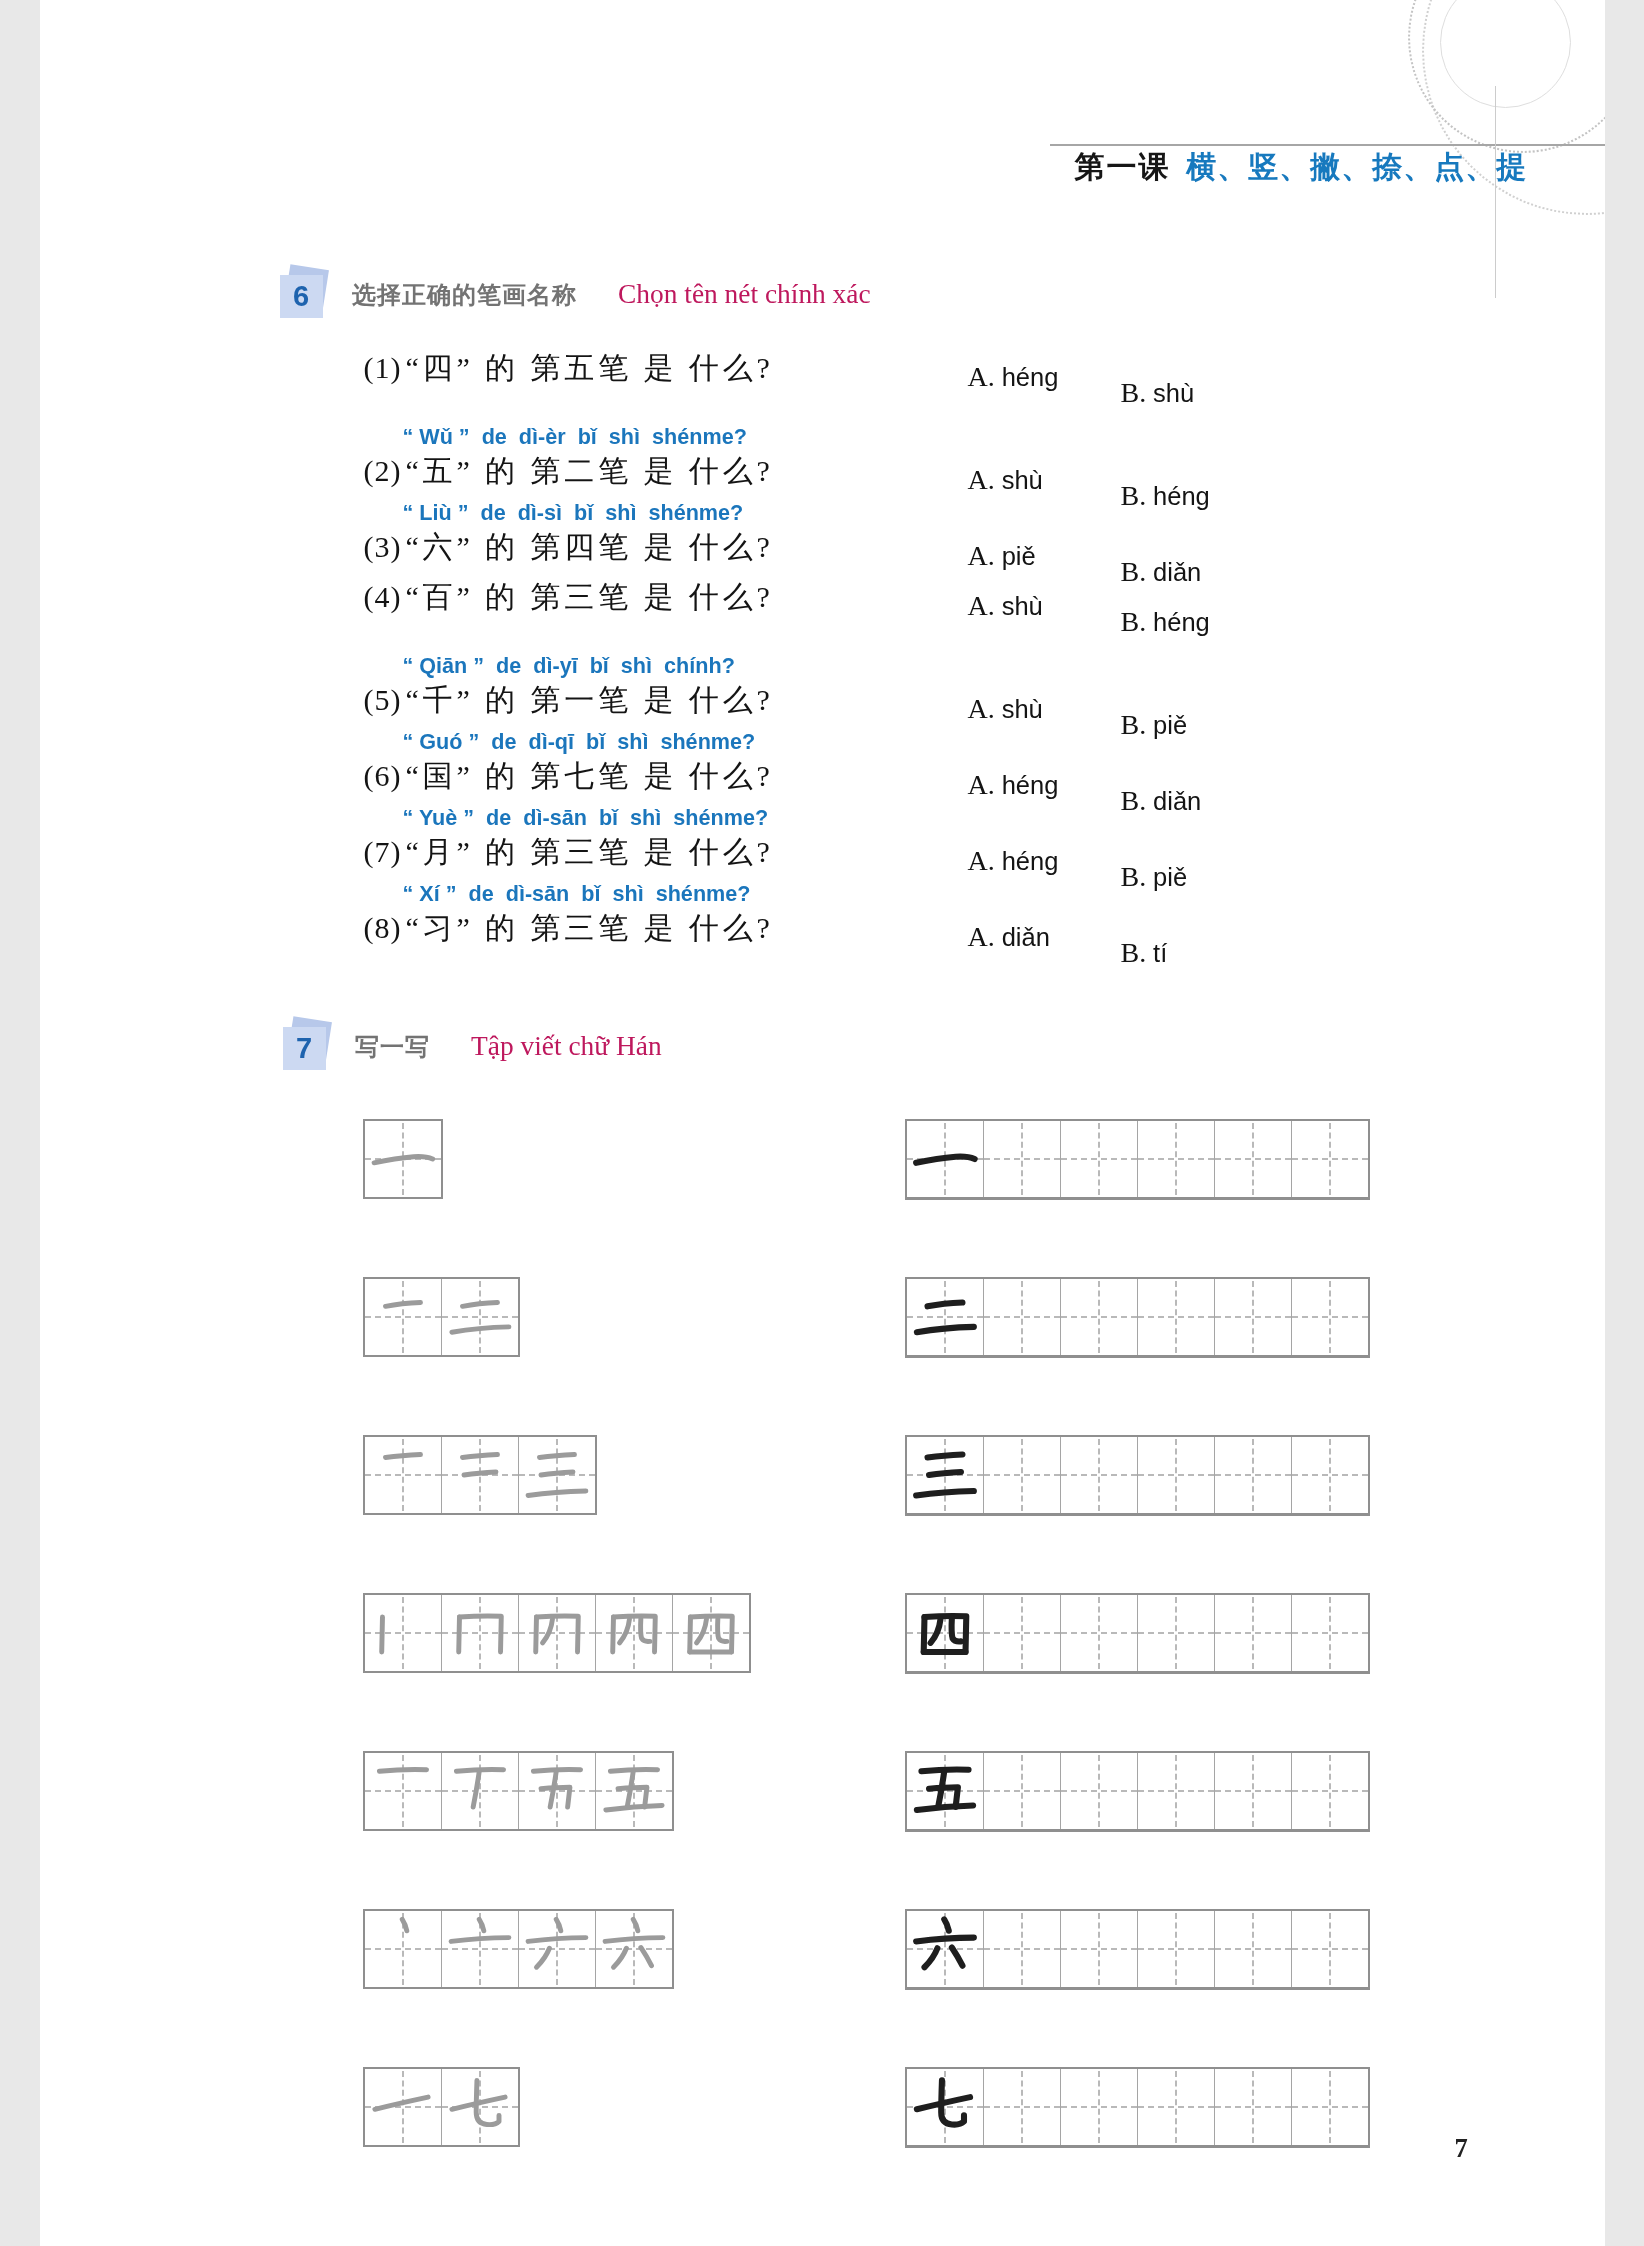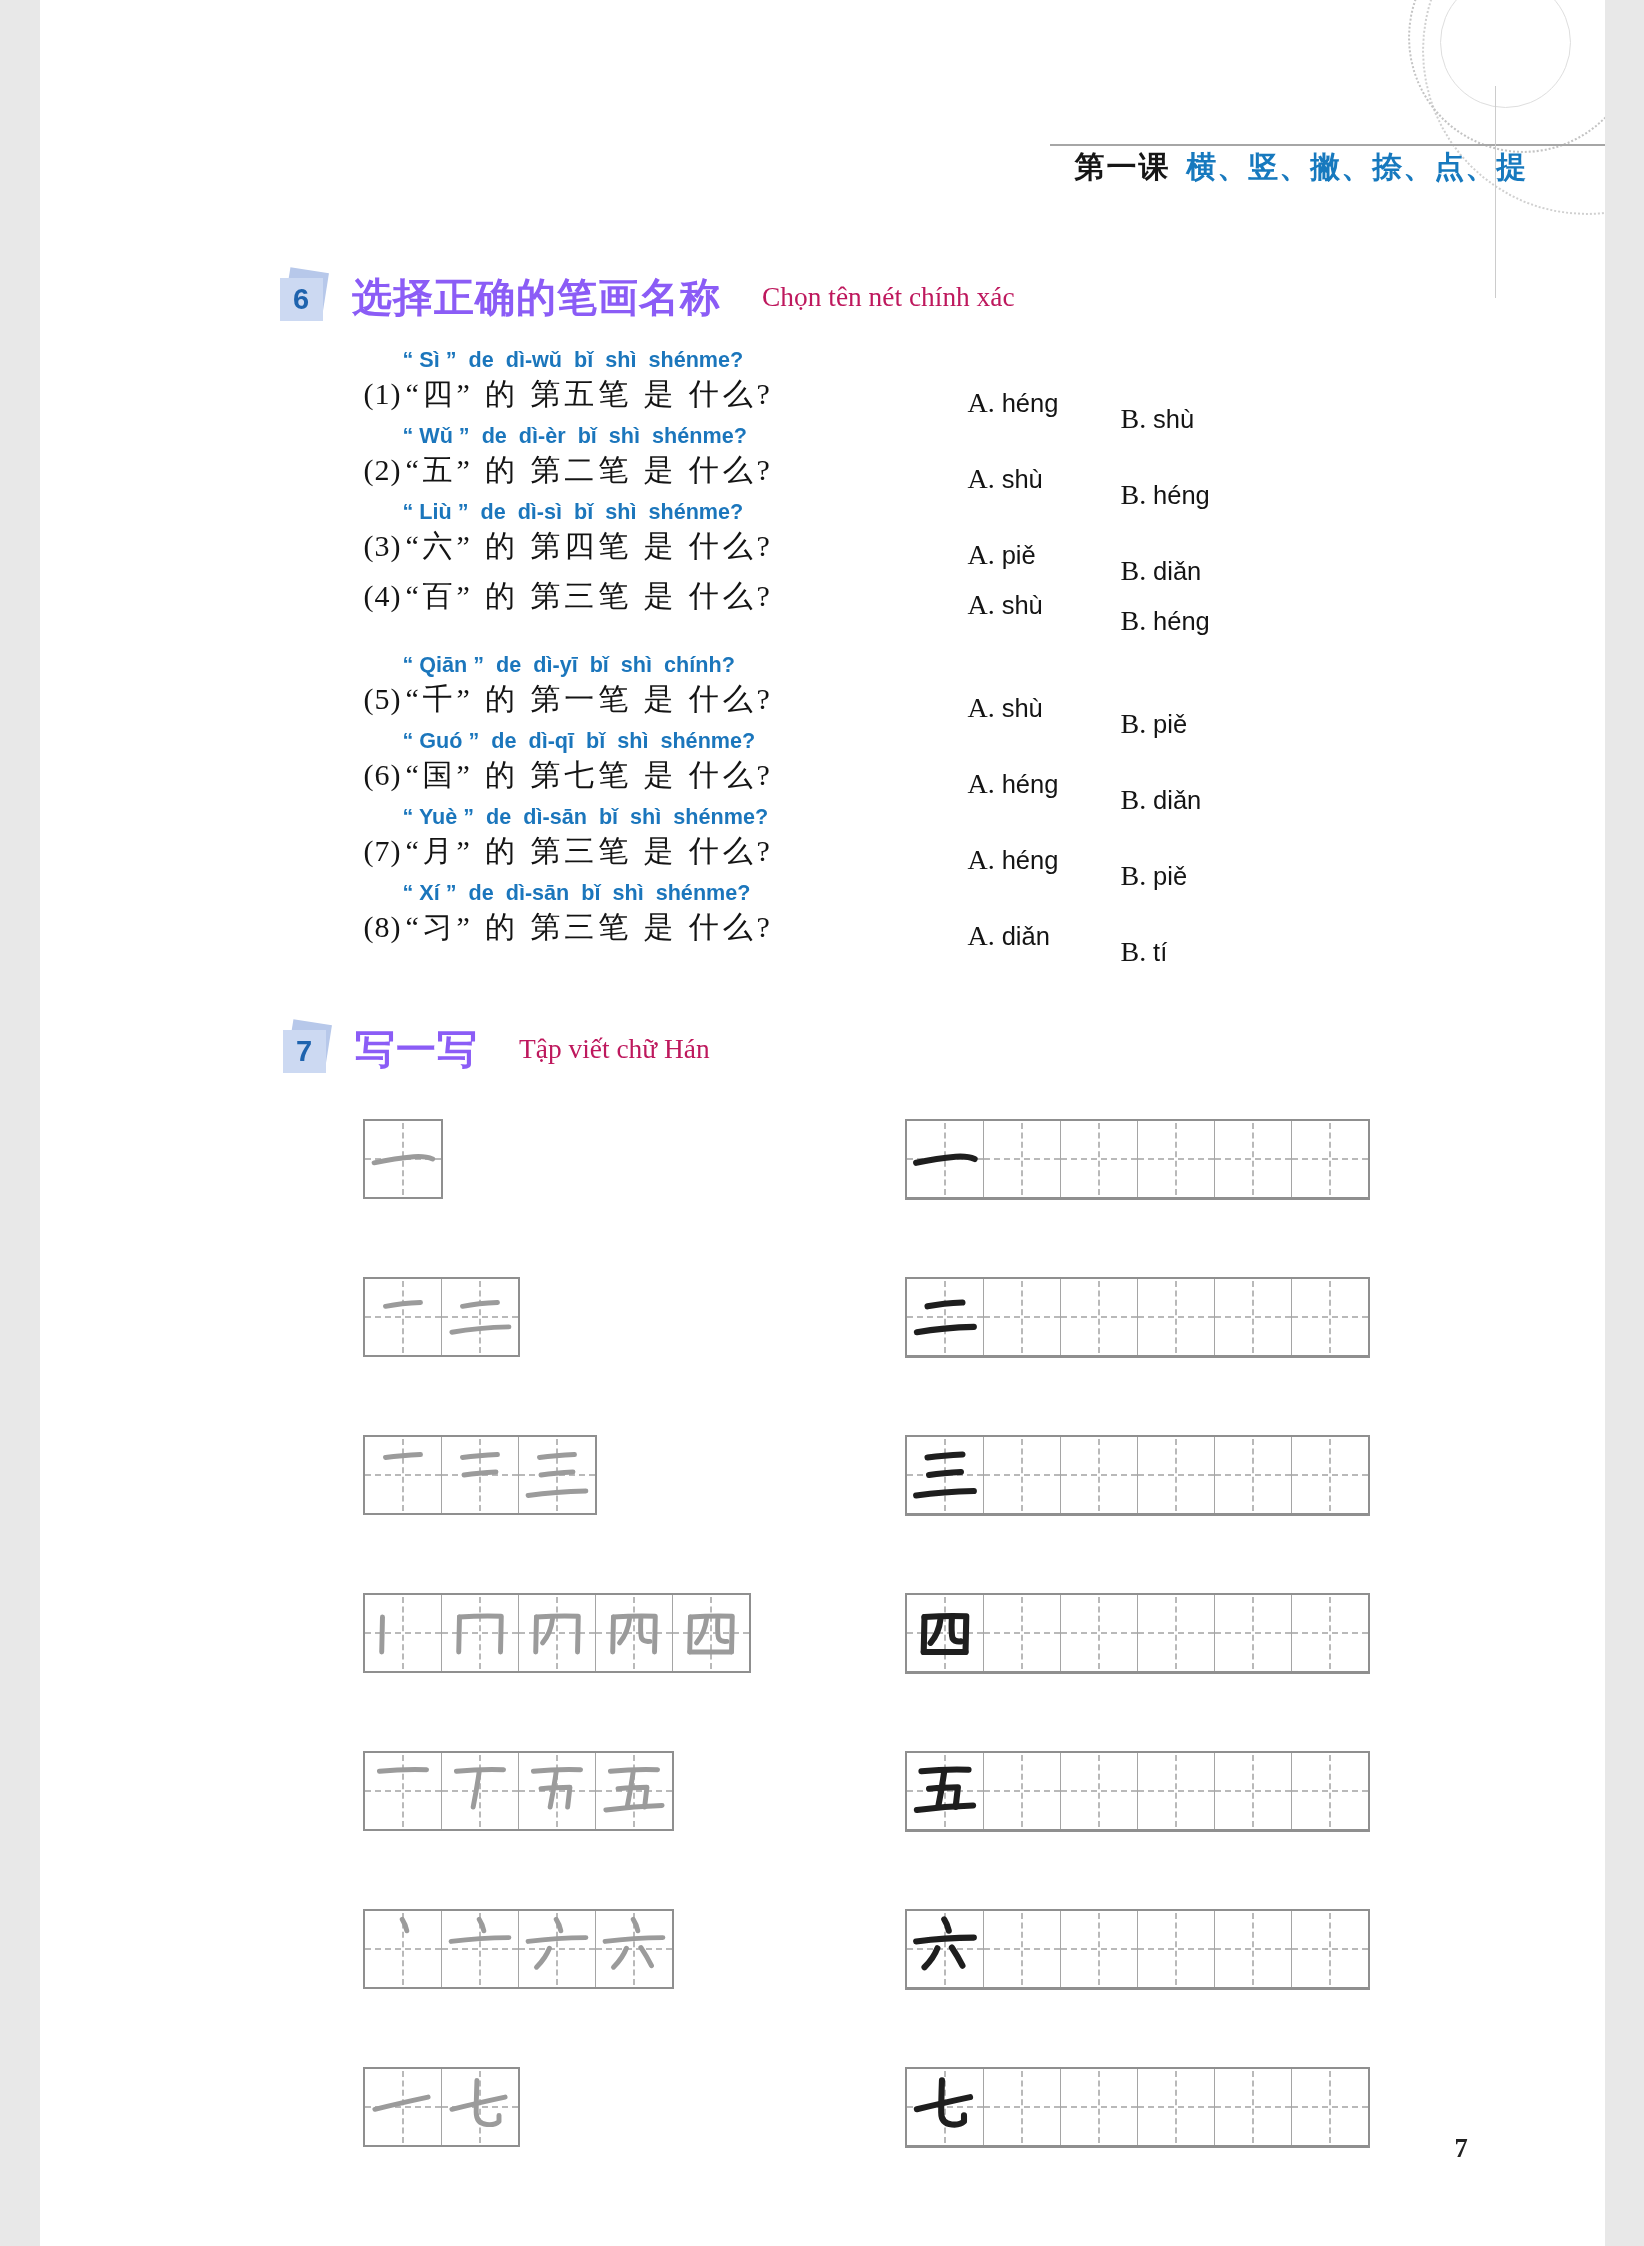--- a/index.html
+++ b/index.html
@@ -24,21 +24,21 @@
   
   .sec-head { position:absolute; white-space:nowrap; }
   #sec6-head { left:240px; top:270px; }
   #sec7-head { left:243px; top:1022px; }
   .badge { position:relative; width:49px; height:49px; display:inline-block; vertical-align:middle; }
   .badge .back  { position:absolute; left:7.8px; top:-2.9px; width:39px; height:41px; background:#b7c8ea; transform:rotate(9deg); }
   .badge .front { position:absolute; left:0;  top:4.9px;  width:43px; height:43px; background:#ccd9f2; }
   .badge .num   { position:absolute; z-index:2; left:0; top:4.9px; width:43px; height:43px; text-align:center;
                   line-height:43px; font-size:29px; font-weight:bold; color:#1e63ae;
                   font-family:"Liberation Sans", sans-serif; }
-  .sec-title-zh { display:inline-block; margin-left:19.6px; font-size:40px; font-weight:bold; color:#8b5cf6;
+  .sec-title-zh { display:inline-block; margin-left:19.6px; font-size:24px; font-weight:bold; color:#737373;
                   letter-spacing:1px; vertical-align:middle; }
   .sec-title-vi { display:inline-block; margin-left:37px; font-size:27.4px; color:#be185d; vertical-align:middle; }
 
   
   #questions { position:absolute; left:324px; top:347px; width:1176px; }
   .question  { position:relative; height:76px; }
   .q-pinyin  { margin-left:39px; font-family:"Liberation Sans", sans-serif; font-weight:bold;
                font-size:21.6px; color:#1b76bc; white-space:pre; }
   .q-main    { position:relative; margin-top:1px; font-size:30px; color:#141414; white-space:nowrap; }
   .q-num     { letter-spacing:1px; margin-right:3.9px; }
@@ -83,21 +83,20 @@
       <span class="back"></span>
       <span class="front"></span>
       <span class="num">6</span>
     </span>
     <span class="sec-title-zh">选择正确的笔画名称</span>
     <span class="sec-title-vi">Chọn tên nét chính xác</span>
   </div>
 
   <div id="questions">
   <div class="question">
-    <div class="q-pinyin">“ Sì ”  de  dì-wǔ  bǐ  shì  shénme?</div>
     <div class="q-main">
       <span class="q-num">(1)</span><span class="q-text">“四” 的 第五笔 是 什么?</span>
       <span class="q-opt q-optA">
         <span class="opt-letter">A.</span><span class="opt-word">héng</span>
       </span>
       <span class="q-opt q-optB">
         <span class="opt-letter">B.</span><span class="opt-word">shù</span>
       </span>
     </div>
   </div>

